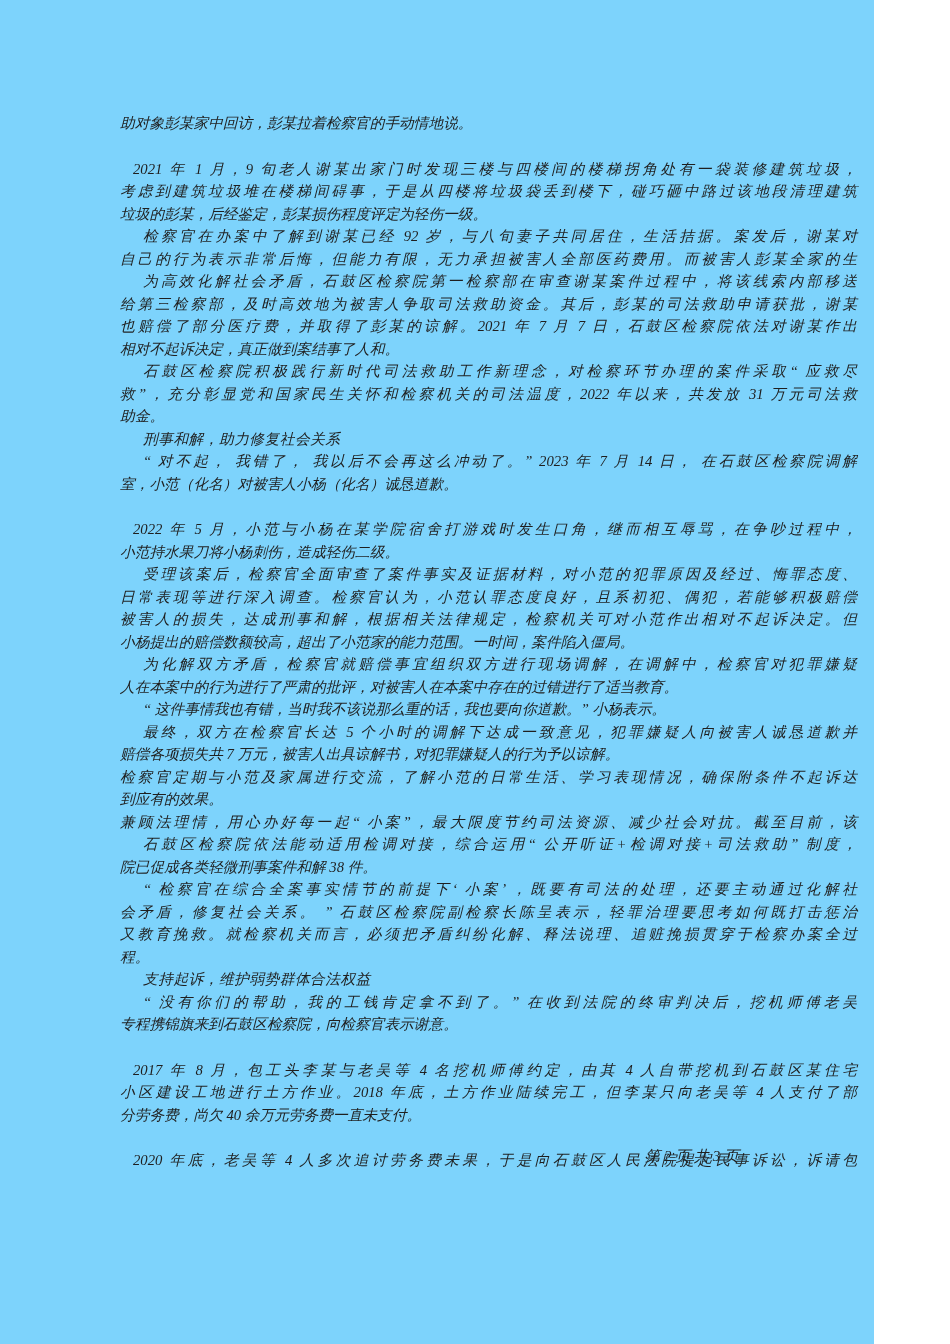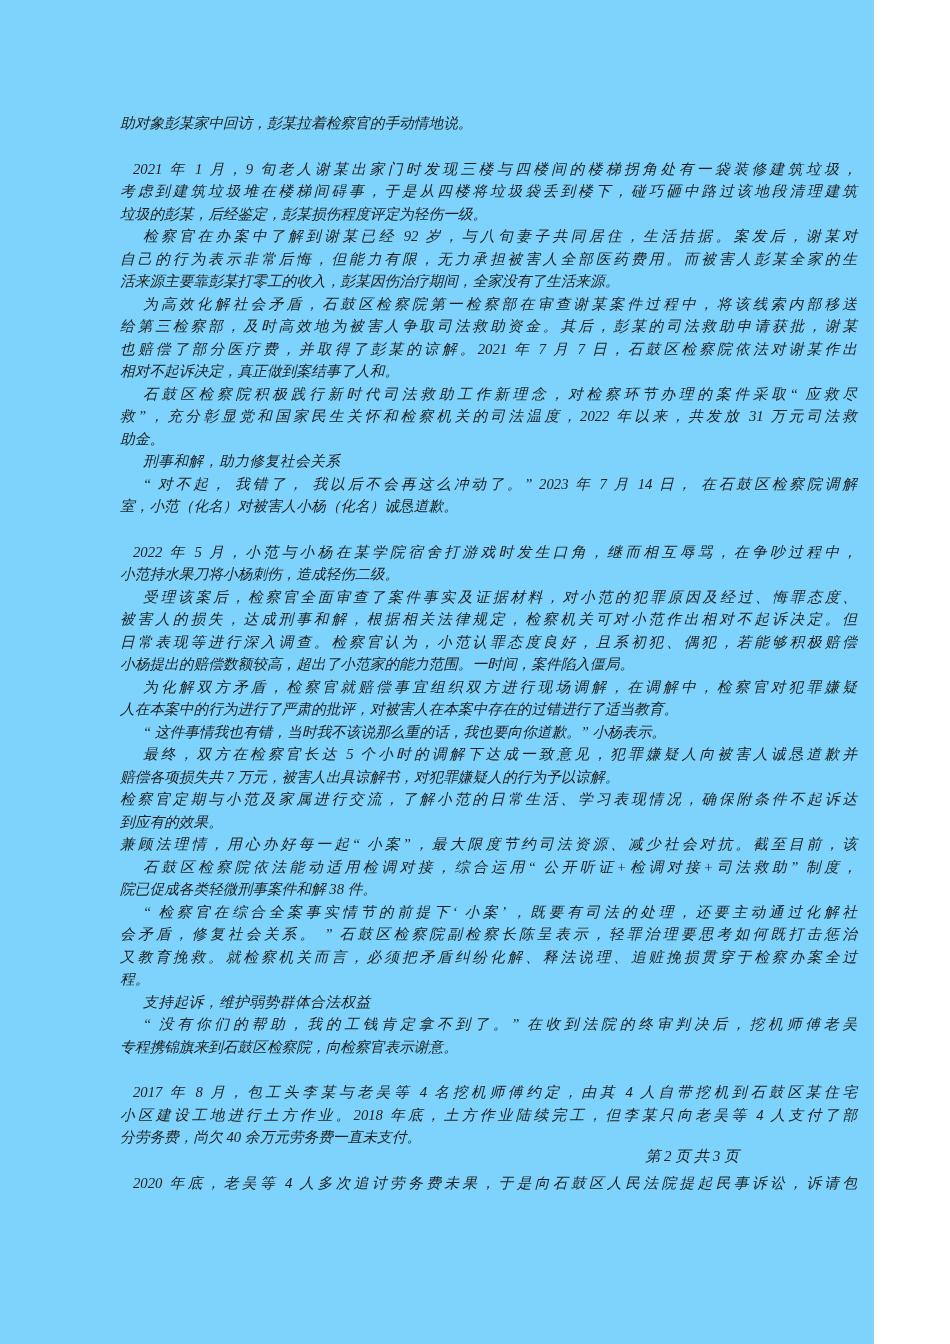--- a/index.html
+++ b/index.html
@@ -52,21 +52,20 @@
         <div class="line end">助对象彭某家中回访，彭某拉着检察官的手动情地说。</div>
       </div>
       <div class="paragraph">
         <div class="line indent indent-num">2021 年 1 月，9 旬老人谢某出家门时发现三楼与四楼间的楼梯拐角处有一袋装修建筑垃圾，</div>
         <div class="line">考虑到建筑垃圾堆在楼梯间碍事，于是从四楼将垃圾袋丢到楼下，碰巧砸中路过该地段清理建筑</div>
         <div class="line end">垃圾的彭某，后经鉴定，彭某损伤程度评定为轻伤一级。</div>
       </div>
       <div class="paragraph">
         <div class="line indent">检察官在办案中了解到谢某已经 92 岁，与八旬妻子共同居住，生活拮据。案发后，谢某对</div>
         <div class="line">自己的行为表示非常后悔，但能力有限，无力承担被害人全部医药费用。而被害人彭某全家的生</div>
-        <div class="line end">活来源主要靠彭某打零工的收入，彭某因伤治疗期间，全家没有了生活来源。</div>
       </div>
       <div class="paragraph">
         <div class="line indent">为高效化解社会矛盾，石鼓区检察院第一检察部在审查谢某案件过程中，将该线索内部移送</div>
         <div class="line">给第三检察部，及时高效地为被害人争取司法救助资金。其后，彭某的司法救助申请获批，谢某</div>
         <div class="line">也赔偿了部分医疗费，并取得了彭某的谅解。2021 年 7 月 7 日，石鼓区检察院依法对谢某作出</div>
         <div class="line end">相对不起诉决定，真正做到案结事了人和。</div>
       </div>
       <div class="paragraph">
         <div class="line indent">石鼓区检察院积极践行新时代司法救助工作新理念，对检察环节办理的案件采取“ 应救尽</div>
         <div class="line">救”，充分彰显党和国家民生关怀和检察机关的司法温度，2022 年以来，共发放 31 万元司法救</div>
@@ -78,22 +77,22 @@
       <div class="paragraph">
         <div class="line indent">“ 对不起， 我错了， 我以后不会再这么冲动了。” 2023 年 7 月 14 日， 在石鼓区检察院调解</div>
         <div class="line end">室，小范（化名）对被害人小杨（化名）诚恳道歉。</div>
       </div>
       <div class="paragraph">
         <div class="line indent indent-num">2022 年 5 月，小范与小杨在某学院宿舍打游戏时发生口角，继而相互辱骂，在争吵过程中，</div>
         <div class="line end">小范持水果刀将小杨刺伤，造成轻伤二级。</div>
       </div>
       <div class="paragraph">
         <div class="line indent">受理该案后，检察官全面审查了案件事实及证据材料，对小范的犯罪原因及经过、悔罪态度、</div>
+        <div class="line">日常表现等进行深入调查。检察官认为，小范认罪态度良好，且系初犯、偶犯，若能够积极赔偿</div>
         <div class="line">被害人的损失，达成刑事和解，根据相关法律规定，检察机关可对小范作出相对不起诉决定。但</div>
-        <div class="line">日常表现等进行深入调查。检察官认为，小范认罪态度良好，且系初犯、偶犯，若能够积极赔偿</div>
         <div class="line end">小杨提出的赔偿数额较高，超出了小范家的能力范围。一时间，案件陷入僵局。</div>
       </div>
       <div class="paragraph">
         <div class="line indent">为化解双方矛盾，检察官就赔偿事宜组织双方进行现场调解，在调解中，检察官对犯罪嫌疑</div>
         <div class="line end">人在本案中的行为进行了严肃的批评，对被害人在本案中存在的过错进行了适当教育。</div>
       </div>
       <div class="paragraph">
         <div class="line indent end">“ 这件事情我也有错，当时我不该说那么重的话，我也要向你道歉。” 小杨表示。</div>
       </div>
       <div class="paragraph">

